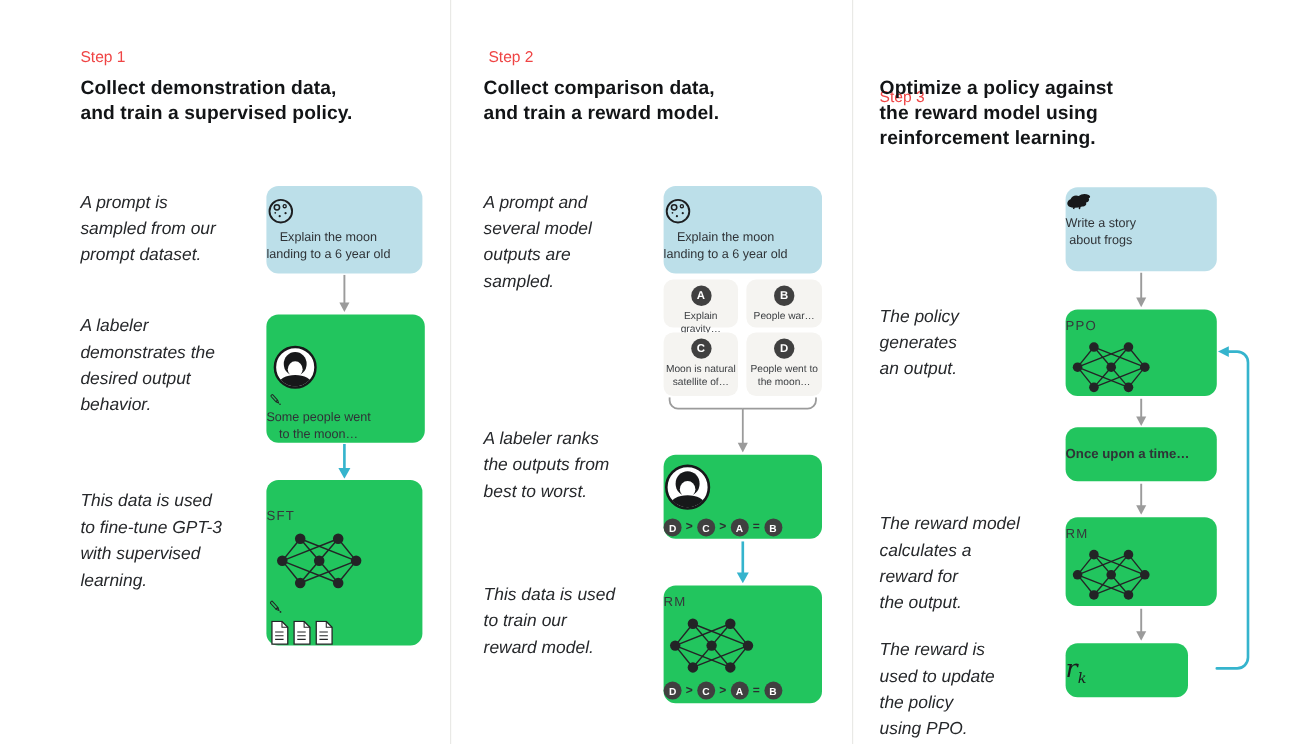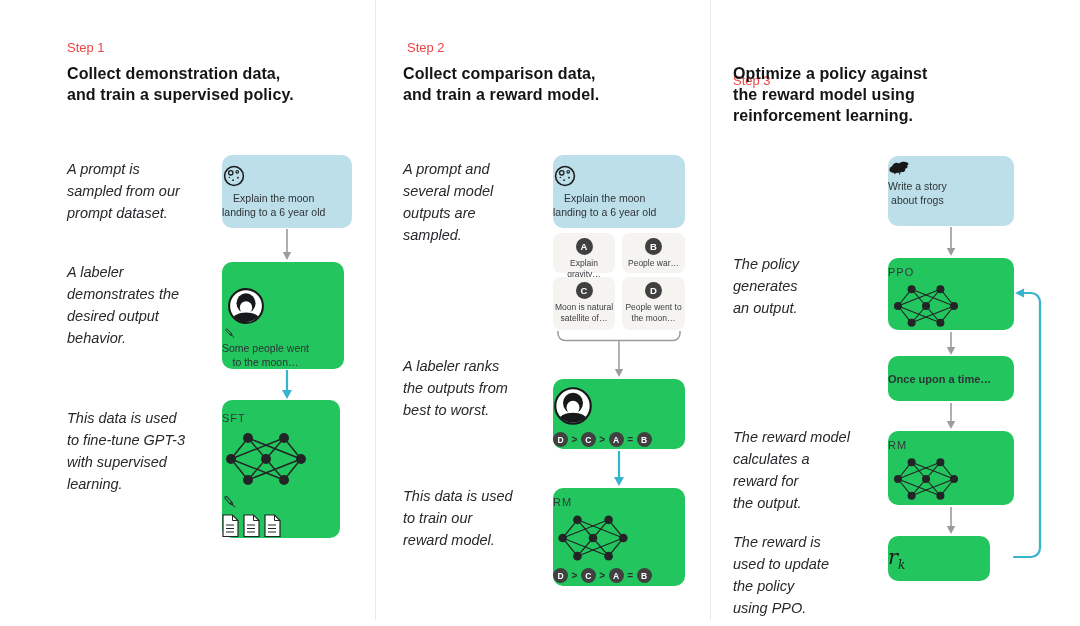--- a/index.html
+++ b/index.html
@@ -71,21 +71,21 @@
     </svg>
     <div class="box-text" style="margin-top:3px;">Explain the moon
 landing to a 6 year old</div>
   </div>
 
   <svg class="arrow" style="left:282px; top:229px;" width="10" height="31">
     <line x1="5" y1="0" x2="5" y2="24" stroke="#9b9b9b" stroke-width="1.6"></line>
     <polygon points="0.8,23 9.2,23 5,31" fill="#9b9b9b"></polygon>
   </svg>
 
-  <div class="box gray" style="left:222px; top:262px; width:122px; height:107px; padding-top:25px;">
+  <div class="box gray" style="left:222px; top:262px; width:132px; height:107px; padding-top:25px;">
     <svg width="48" height="48" viewBox="0 0 48 48">
       <defs>
           <clipPath id="personClipA">
             <circle cx="24" cy="24" r="20.2"></circle>
           </clipPath>
         </defs>
       <circle cx="24" cy="24" r="21.3" fill="#ffffff" stroke="#17181a" stroke-width="2.6"></circle>
       <g clip-path="url(#personClipA)">
         <ellipse cx="24" cy="20.5" rx="12" ry="12.5" fill="#17181a"></ellipse>
         <ellipse cx="24" cy="26" rx="7.8" ry="8.2" fill="#ffffff"></ellipse>
@@ -101,21 +101,21 @@
     </svg>
     <div class="box-text" style="margin-top:2px;">Some people went
 to the moon…</div>
   </div>
 
   <svg class="arrow" style="left:281px; top:370px;" width="12" height="29">
     <line x1="6" y1="0" x2="6" y2="21" stroke="#35b4cd" stroke-width="2.2"></line>
     <polygon points="1,20 11,20 6,29" fill="#35b4cd"></polygon>
   </svg>
 
-  <div class="box gray" style="left:222px; top:400px; width:118px; height:138px; padding-top:12px; gap:5px;">
+  <div class="box gray" style="left:222px; top:400px; width:130px; height:138px; padding-top:24px; gap:5px;">
     <div class="model-title">SFT</div>
     <svg width="88" height="60" viewBox="0 0 84 60">
       <g stroke="#232426" stroke-width="1.4">
         <line x1="24" y1="9" x2="7" y2="30"></line>
           <line x1="24" y1="9" x2="42" y2="30"></line>
           <line x1="24" y1="9" x2="77" y2="30"></line>
         <line x1="60" y1="9" x2="7" y2="30"></line>
           <line x1="60" y1="9" x2="42" y2="30"></line>
           <line x1="60" y1="9" x2="77" y2="30"></line>
         <line x1="7" y1="30" x2="24" y2="51"></line>

